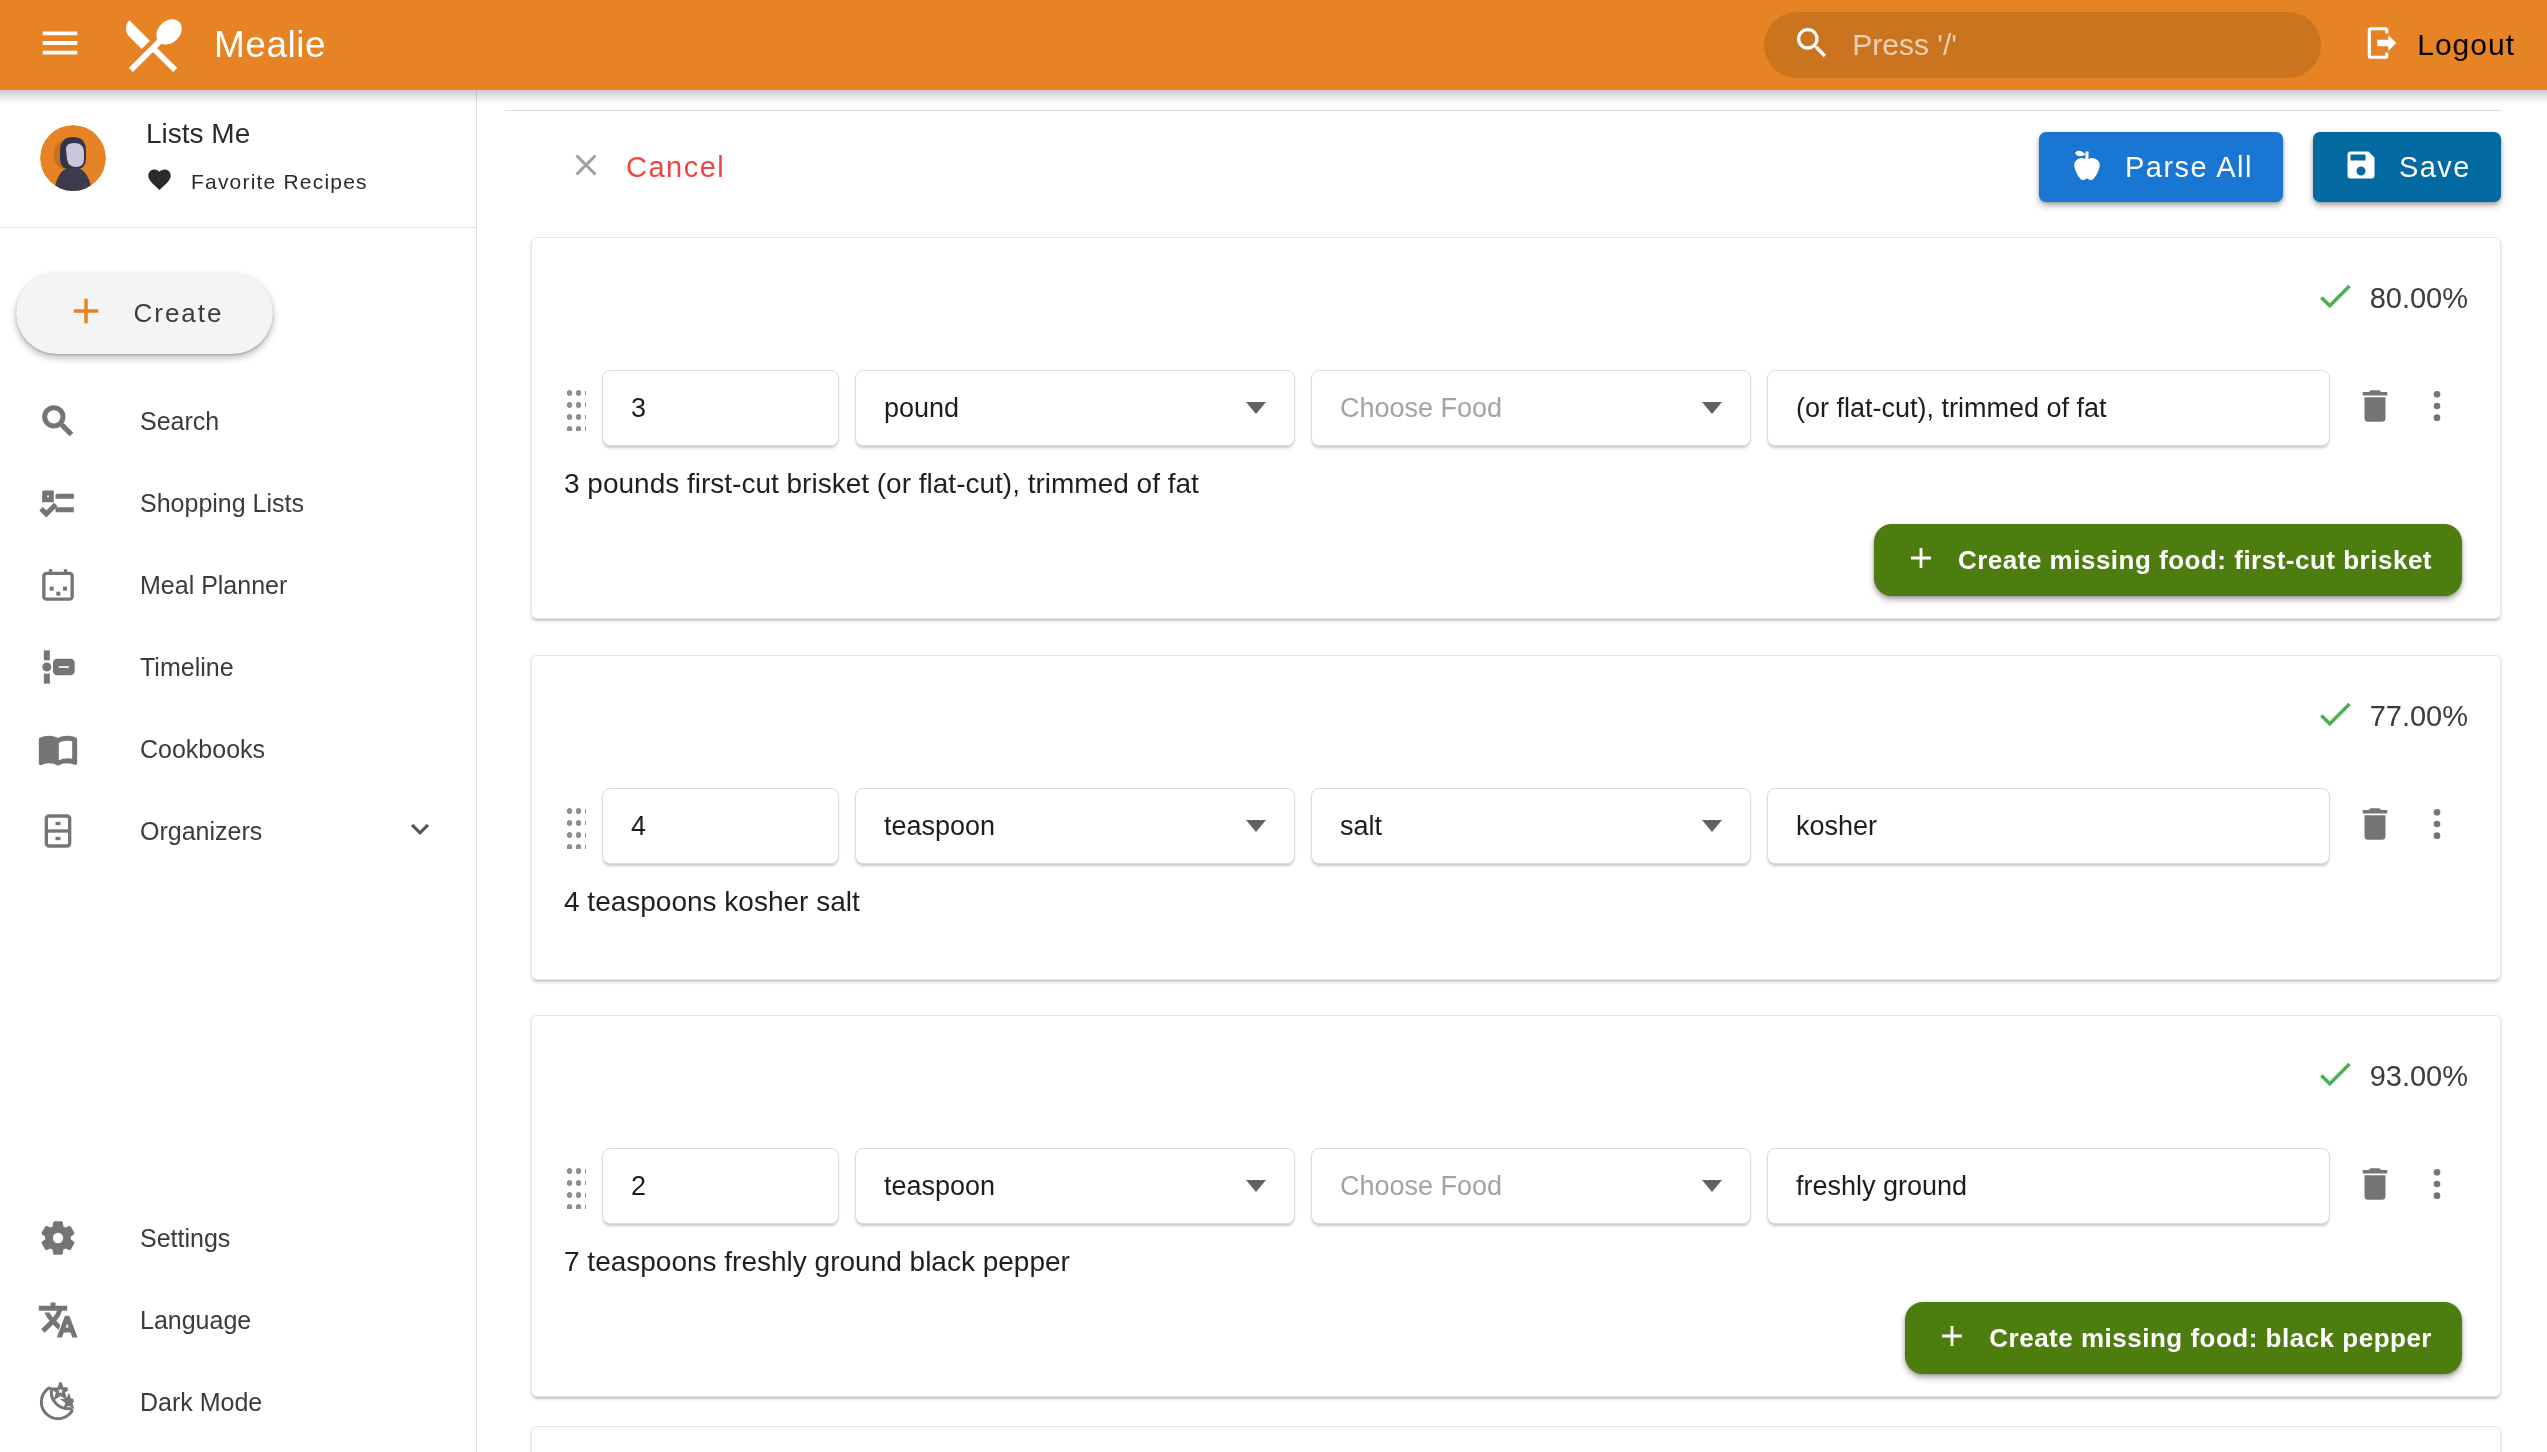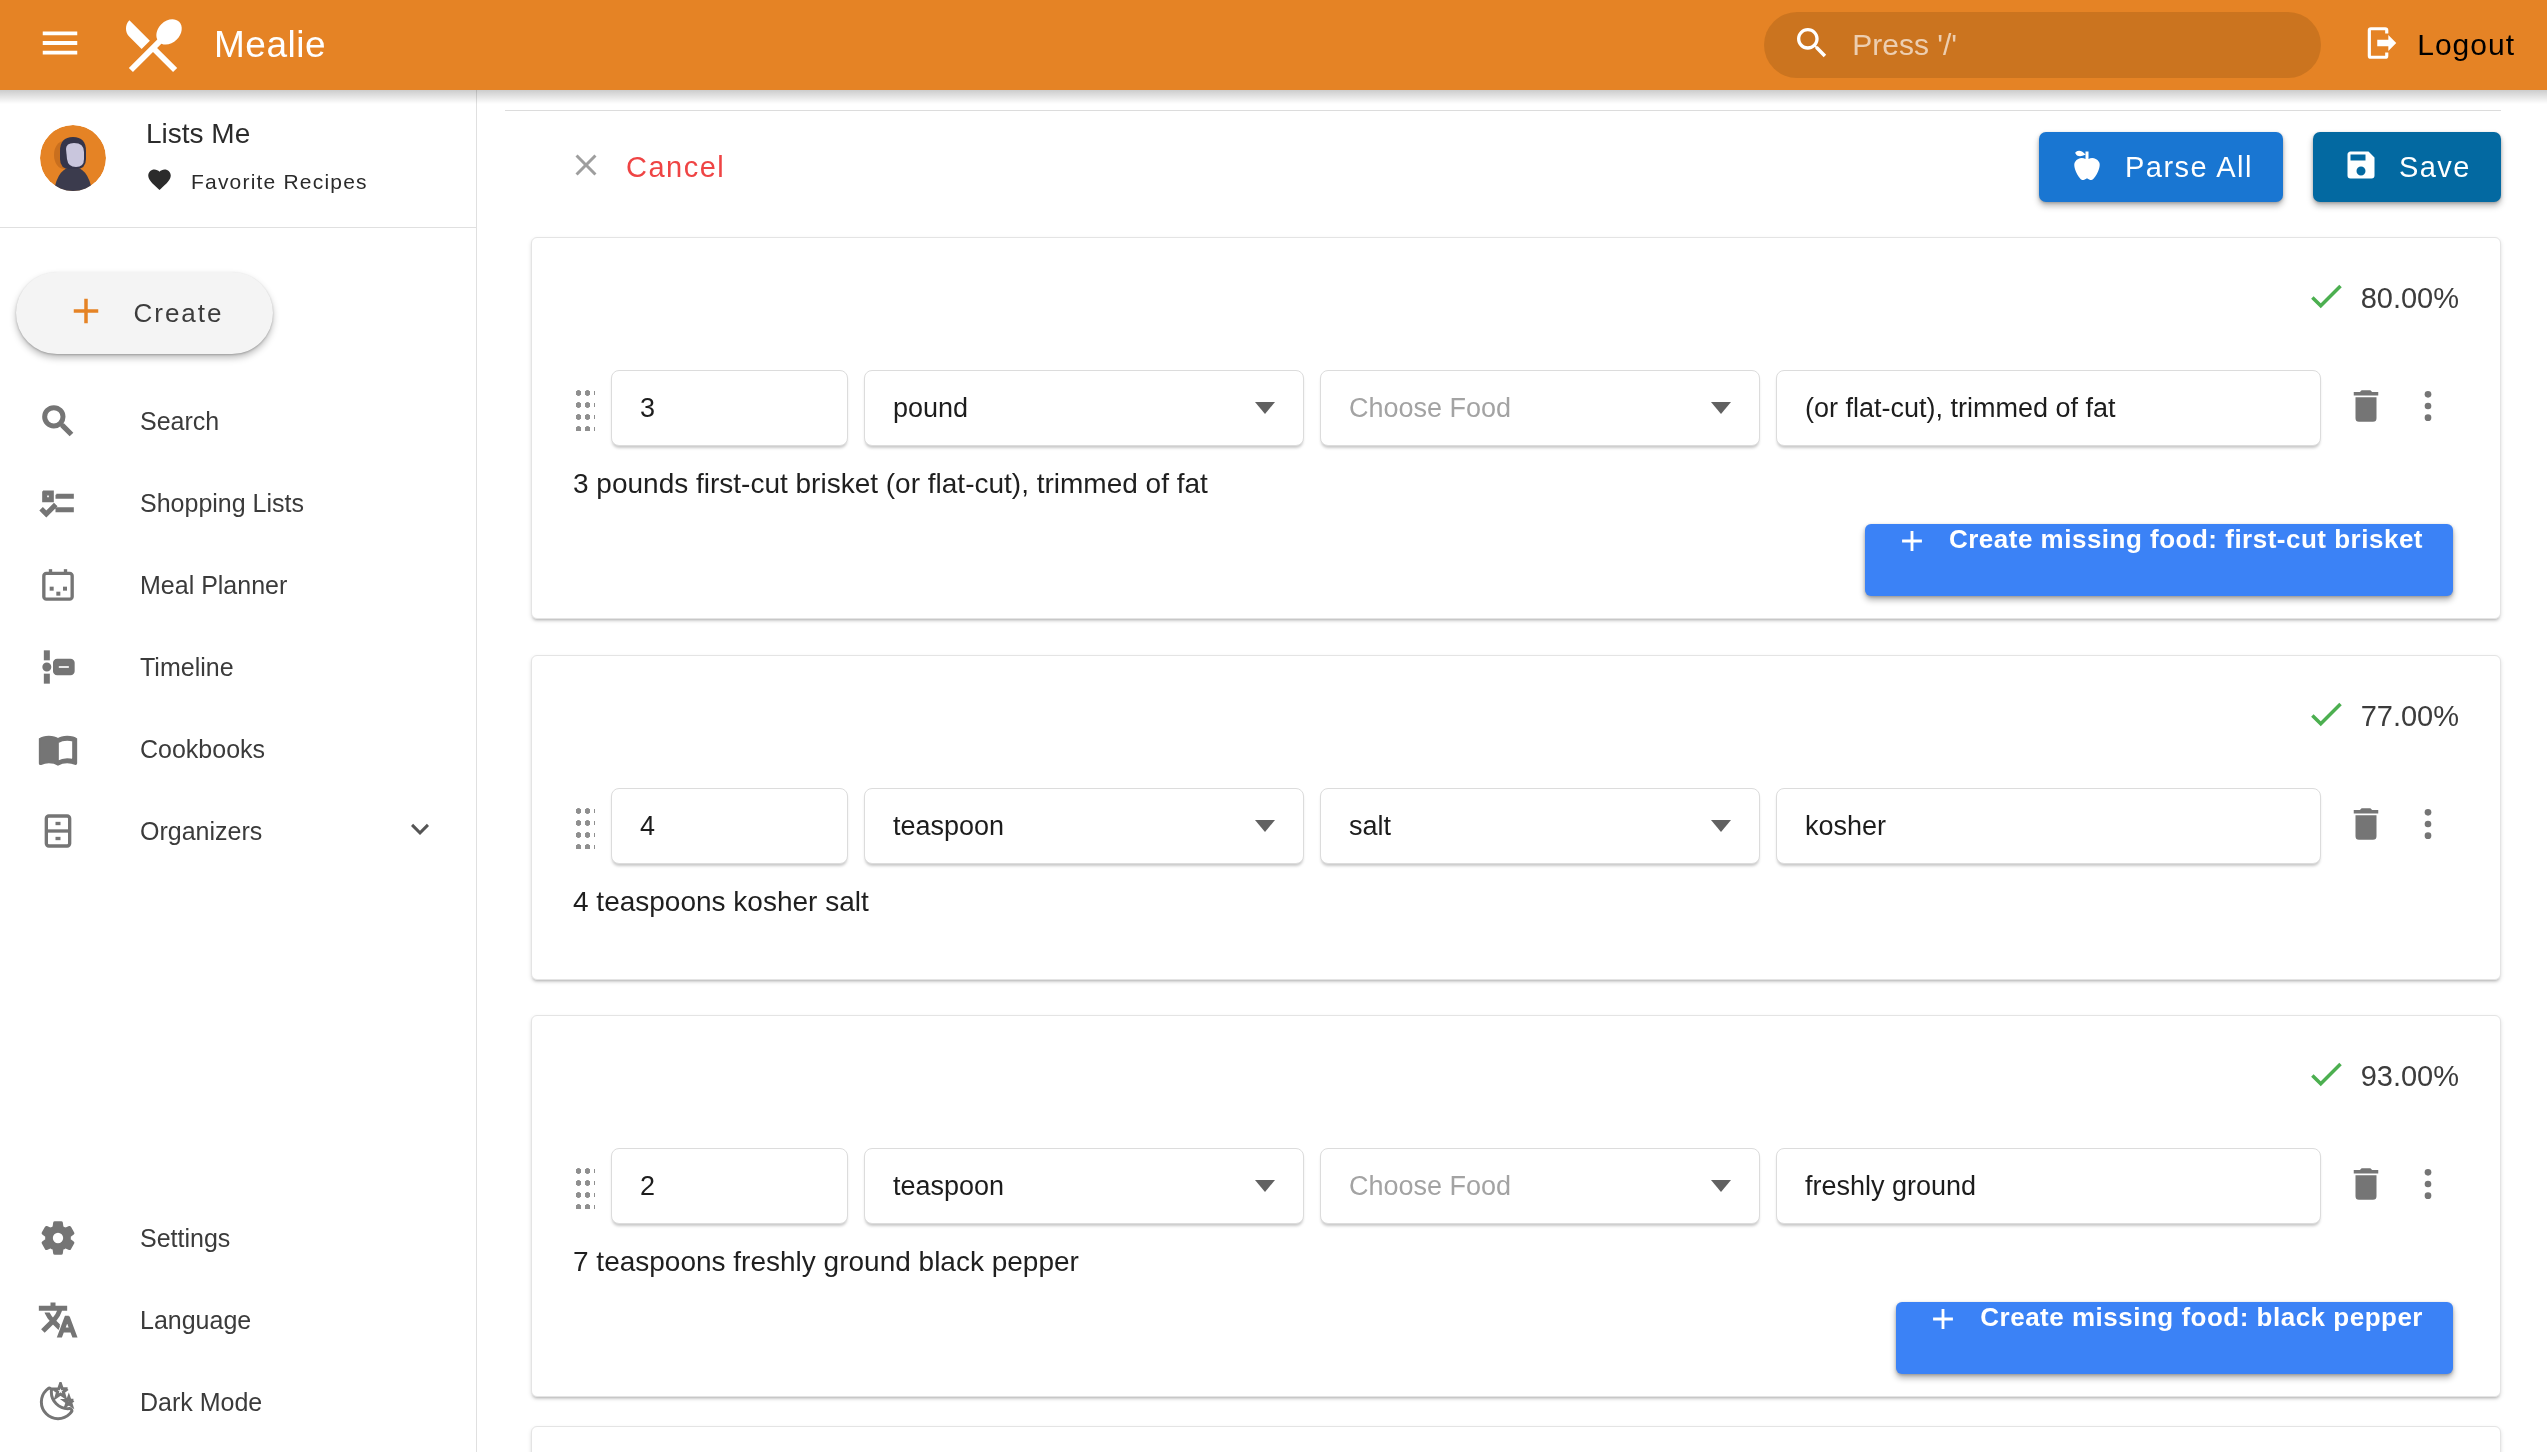--- a/index.html
+++ b/index.html
@@ -66,21 +66,21 @@
     color:#fff; cursor:pointer; box-shadow:0 4px 6px rgba(0,0,0,0.28), 0 1px 3px rgba(0,0,0,0.2); }
   .btn svg { width:36px; height:36px; fill:#fff; }
   .btn-label { margin-left:20px; font-size:29px; font-weight:500; letter-spacing:1.5px; }
   .parse-btn { background:#1976D2; }
   .save-btn { background:#0369a1; }
 
   
   .card { position:absolute; left:53px; width:1970px; background:#fff;
     border:1px solid #e4e4e4; border-radius:6px;
     box-shadow:0 3px 3px -2px rgba(0,0,0,0.22), 0 2px 4px 0 rgba(0,0,0,0.12);
-    padding:0 41px; }
+    padding:0 32px; }
   .card1 { top:147px; height:382px; }
   .card2 { top:565px; height:325px; }
   .card3 { top:925px; height:382px; }
   .card4 { top:1336px; height:119px; }
   .conf-row { margin-top:40px; height:40px; display:flex; align-items:center; justify-content:flex-end; }
   .conf-row svg { width:42px; height:42px; fill:#4CAF50; }
   .conf-text { margin-left:14px; font-size:29px; color:#3c3c3c; }
   .fields-row { margin-top:52px; height:76px; display:flex; align-items:center; }
   .drag-handle { width:22px; height:46px; flex:0 0 22px; cursor:grab;
     background-image:radial-gradient(circle, #8f8f8f 2.6px, transparent 3px);
@@ -98,22 +98,22 @@
   .sel-text.placeholder { color:#a3a3a3; }
   .sel-arrow { width:0; height:0; border-left:10px solid transparent;
     border-right:10px solid transparent; border-top:12px solid #616161; margin-left:12px; }
   .icon-btn { width:62px; height:62px; display:flex; align-items:center; justify-content:center;
     cursor:pointer; flex:0 0 62px; }
   .trash-btn { margin-left:14px; }
   .trash-btn svg { width:42px; height:42px; fill:#757575; }
   .kebab-btn svg { width:40px; height:40px; fill:#757575; }
   .orig-text { margin-top:22px; font-size:28px; color:#1f1f1f; }
   .missing-row { margin-top:24px; display:flex; justify-content:flex-end; padding-right:6px; }
-  .missing-btn { height:72px; border-radius:6px; background:#3b82f6; color:#fff;
-    display:flex; align-items:flex-start; padding:0 30px; cursor:pointer;
+  .missing-btn { height:72px; border-radius:18px; background:#4d7c0f; color:#fff;
+    display:flex; align-items:center; padding:0 30px; cursor:pointer;
     box-shadow:0 4px 6px rgba(0,0,0,0.3), 0 1px 3px rgba(0,0,0,0.2); }
   .missing-btn svg { width:34px; height:34px; fill:#fff; }
   .missing-label { margin-left:20px; font-size:26px; font-weight:700; letter-spacing:0.5px; }
 </style>
 </head>
 <body>
 
 <header class="appbar">
   <div class="hamburger">
     <span>

